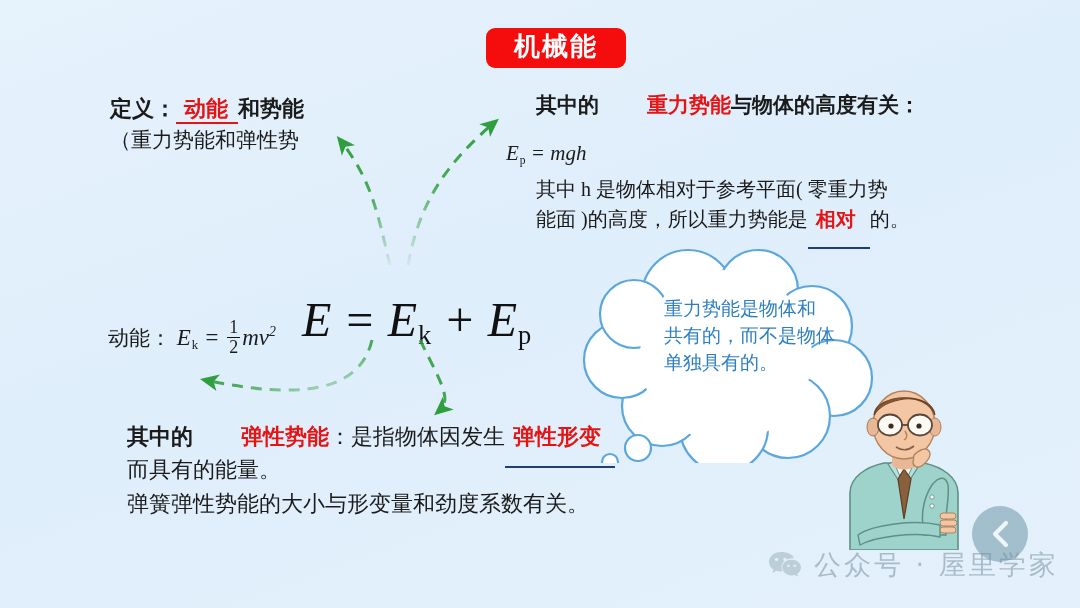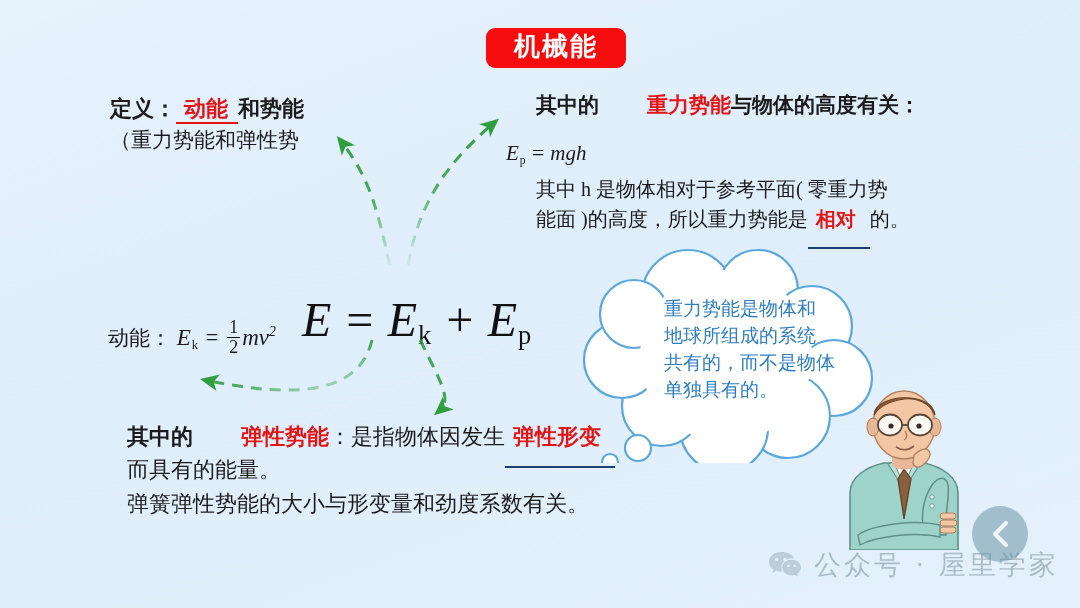--- a/index.html
+++ b/index.html
@@ -176,21 +176,20 @@
       <circle cx="150" cy="110" r="72"></circle>
       <circle cx="62" cy="200" r="13"></circle>
       <circle cx="34" cy="214" r="8"></circle>
     </g>
     <g fill="#ffffff" stroke="none">
       <circle cx="150" cy="108" r="86"></circle>
     </g>
   </svg>
   <div id="bubble-text">
     <div class="ln">重力势能是物体和</div>
-    <div class="ln">地球所组成的系统</div>
     <div class="ln">共有的，而不是物体</div>
     <div class="ln">单独具有的。</div>
   </div>
 
   <svg id="person" viewBox="0 0 150 165">
 
     <path d="M22,165 L22,108 C22,92 38,82 56,78 L96,78 C114,82 130,92 130,108 L130,165 Z" fill="#9ed3cb" stroke="#5e8f89" stroke-width="1.6"></path>
 
     <path d="M60,79 L76,104 L92,79 L84,76 L76,92 L68,76 Z" fill="#b9e0da" stroke="#5e8f89" stroke-width="1.2"></path>
 

